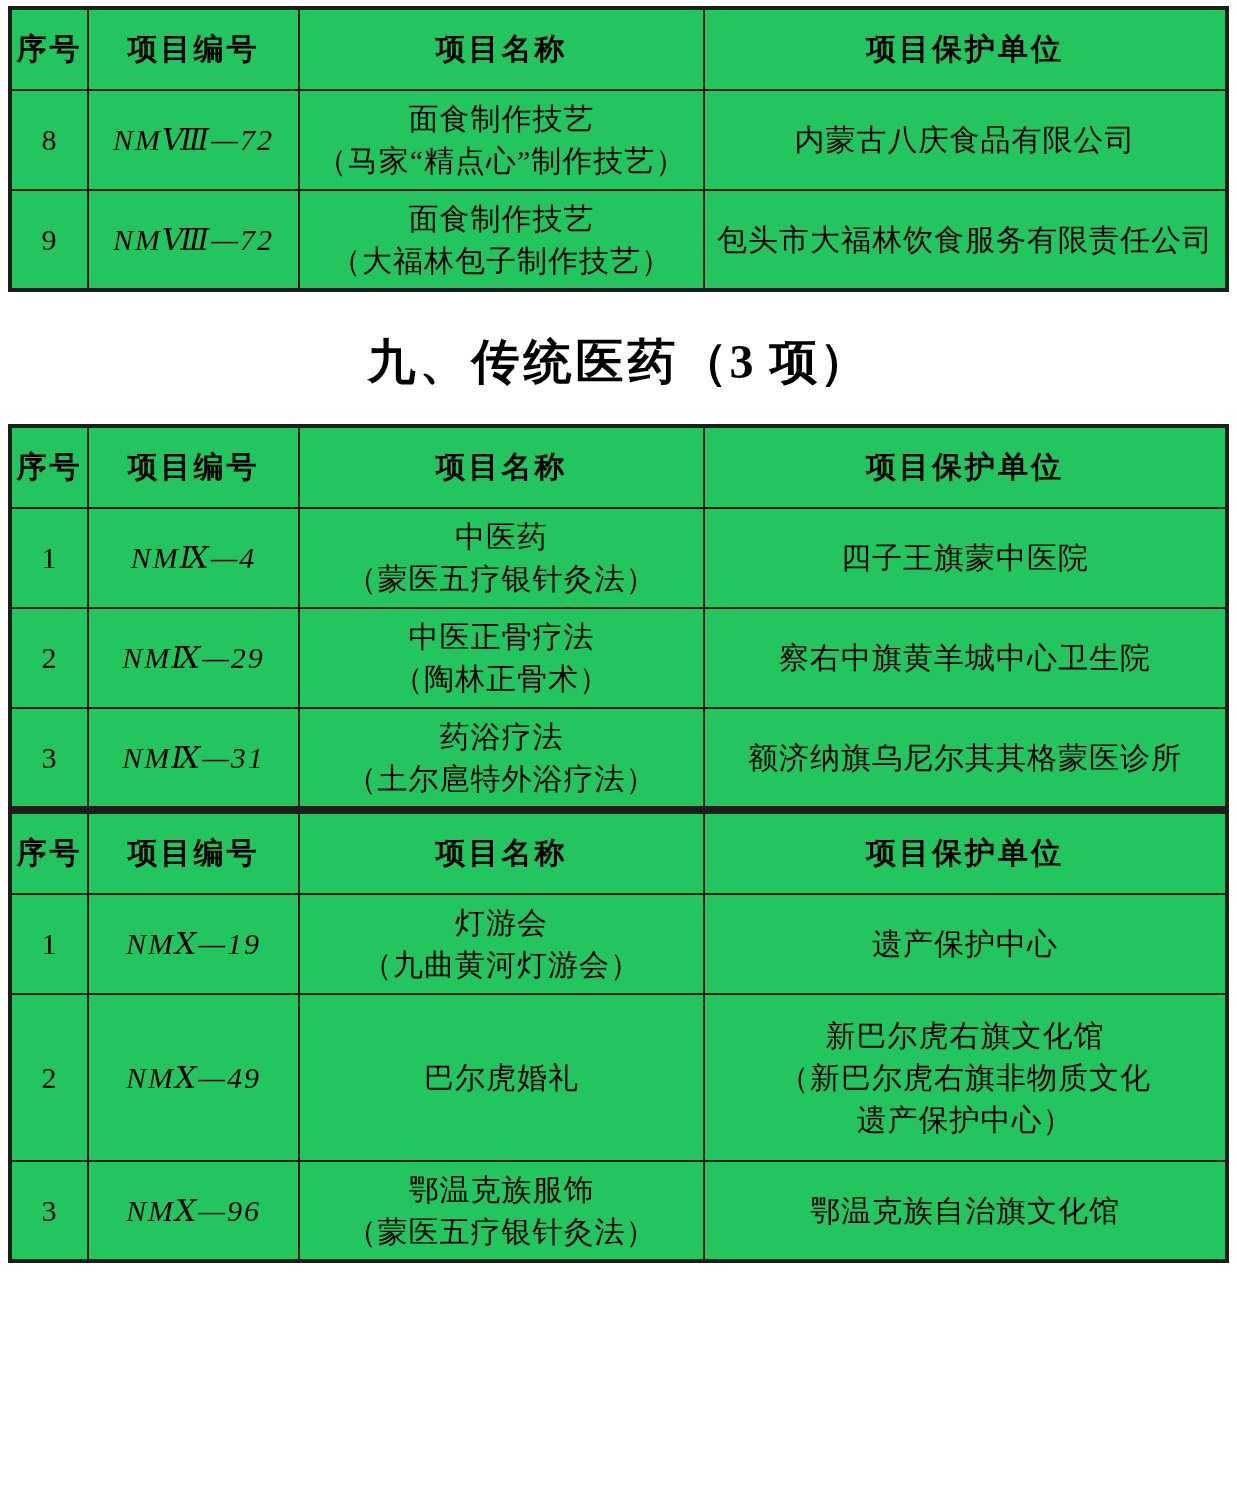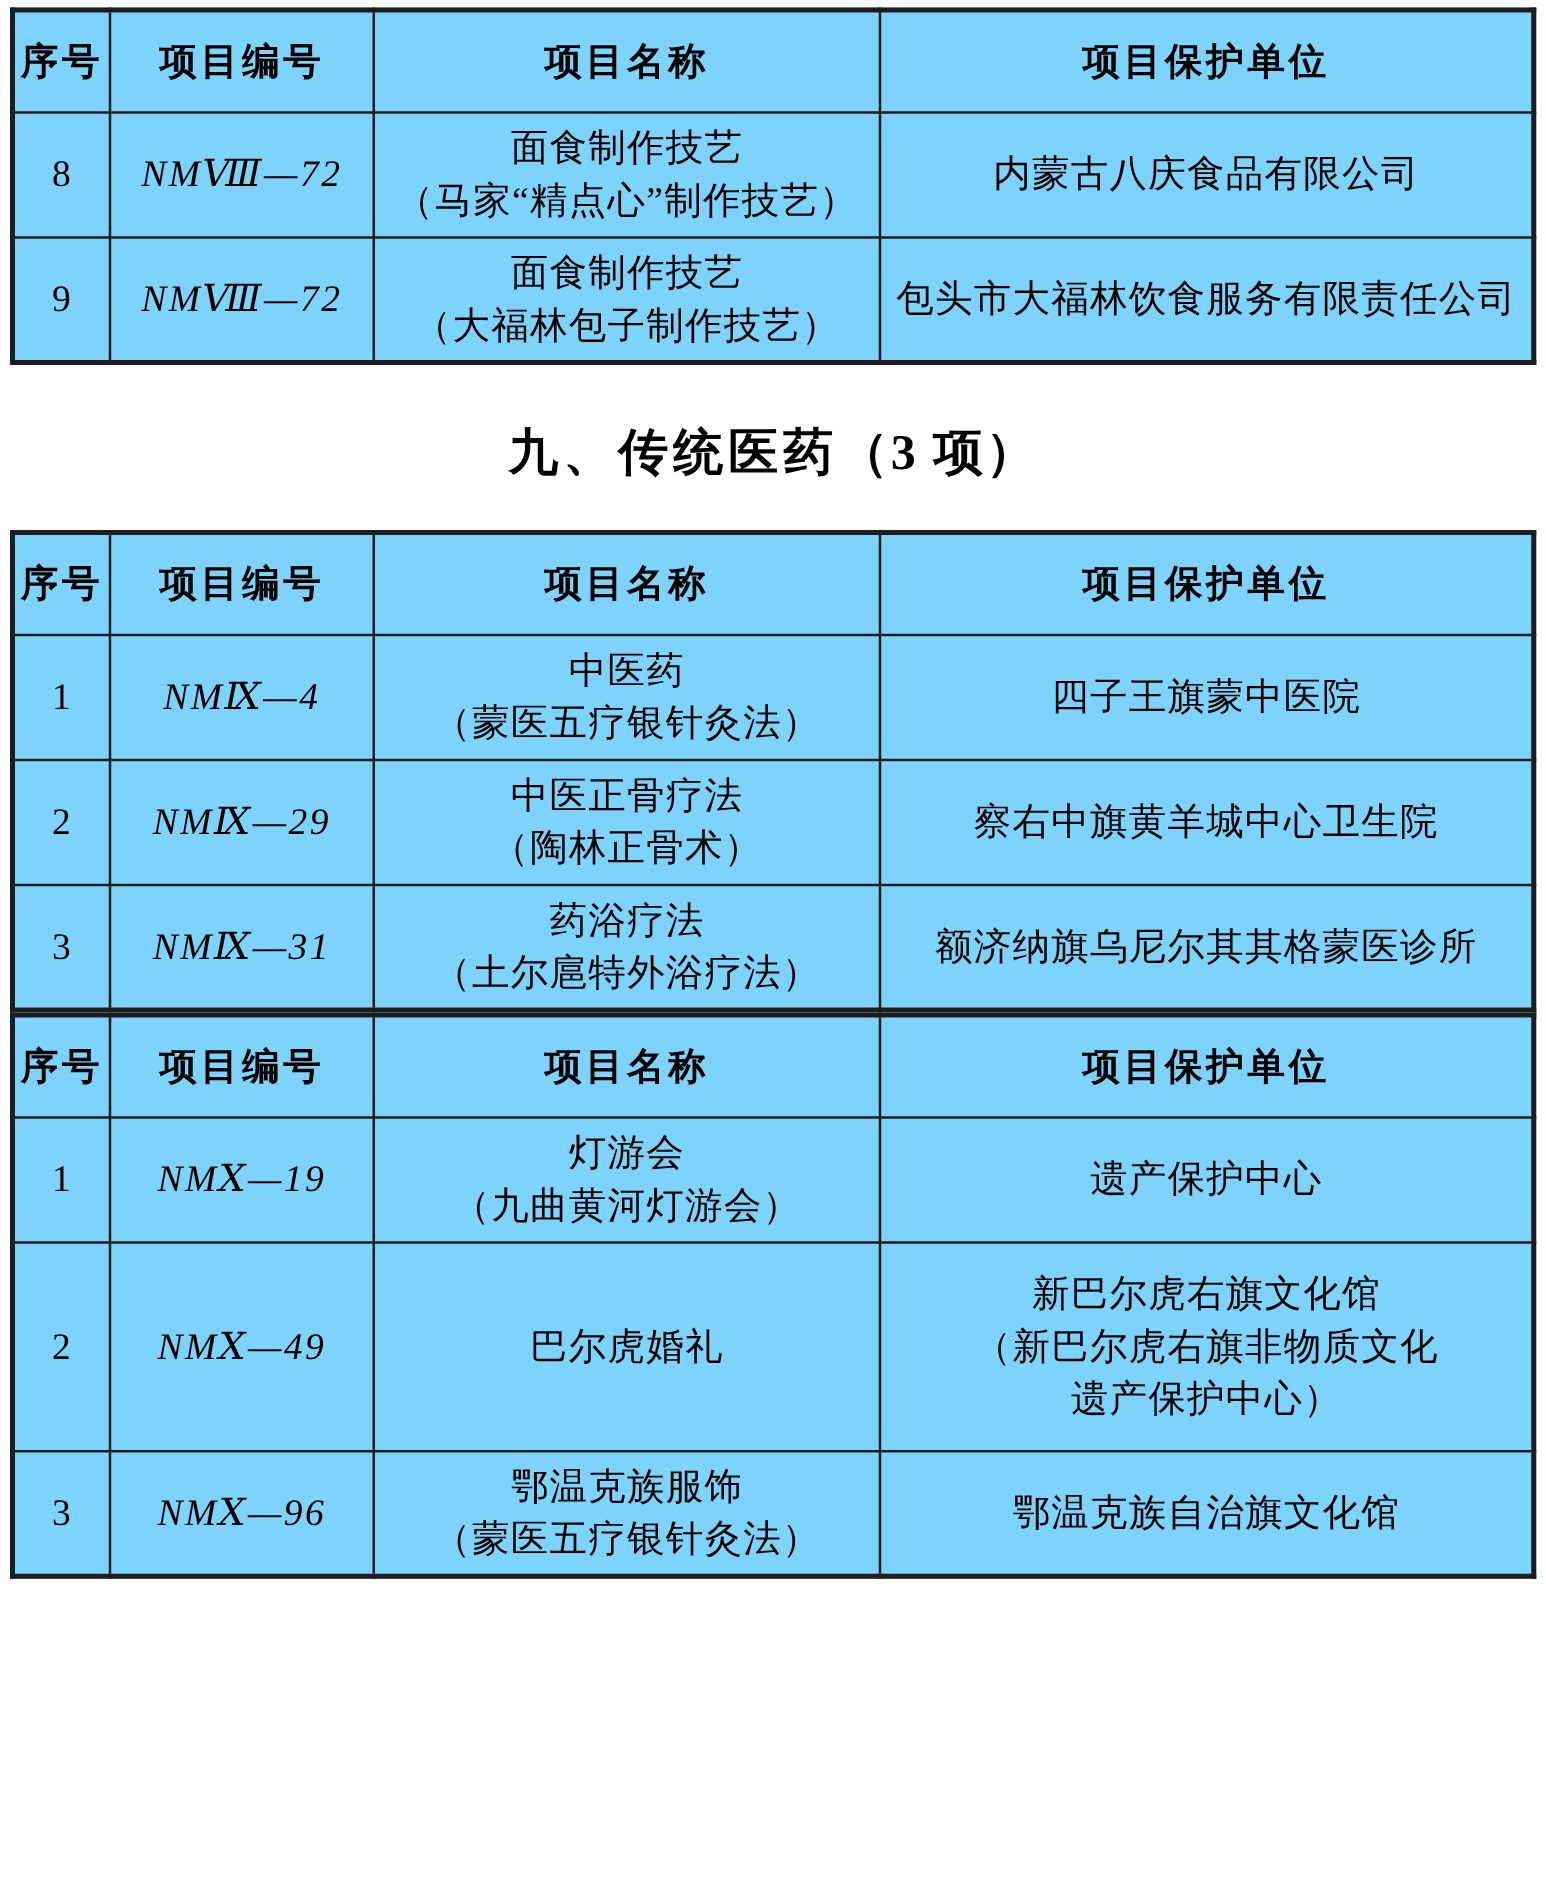--- a/index.html
+++ b/index.html
@@ -17,21 +17,21 @@
   .page {
     box-sizing: border-box;
     width: 1237px;
     height: 1510px;
     padding: 6px 8px 0 8px;
   }
   table.ht {
     border-collapse: collapse;
     table-layout: fixed;
     width: 1221px;
-    background: #7dd3fc;
+    background: #22c55e;
     border: 4px solid #1d1d1d;
   }
   .ht th, .ht td {
     border: 2px solid #1d1d1d;
     text-align: center;
     vertical-align: middle;
     padding: 0;
     overflow: hidden;
   }
   .ht th {
@@ -55,21 +55,21 @@
   td.code-cell {
     letter-spacing: 2px;
     font-style: italic;
   }
   .section-title {
     width: 1221px;
     text-align: center;
     margin: 46px 0 38px 0;
     font-family: "Liberation Sans", "DejaVu Sans", sans-serif;
     font-weight: 700;
-    font-size: 40px;
+    font-size: 48px;
     line-height: 48px;
     letter-spacing: 4px;
     white-space: nowrap;
   }
   .section-title .st-count {
     font-family: "Liberation Serif", "DejaVu Serif", serif;
     letter-spacing: 2px;
   }
   .tline { display: block; }
 </style>

